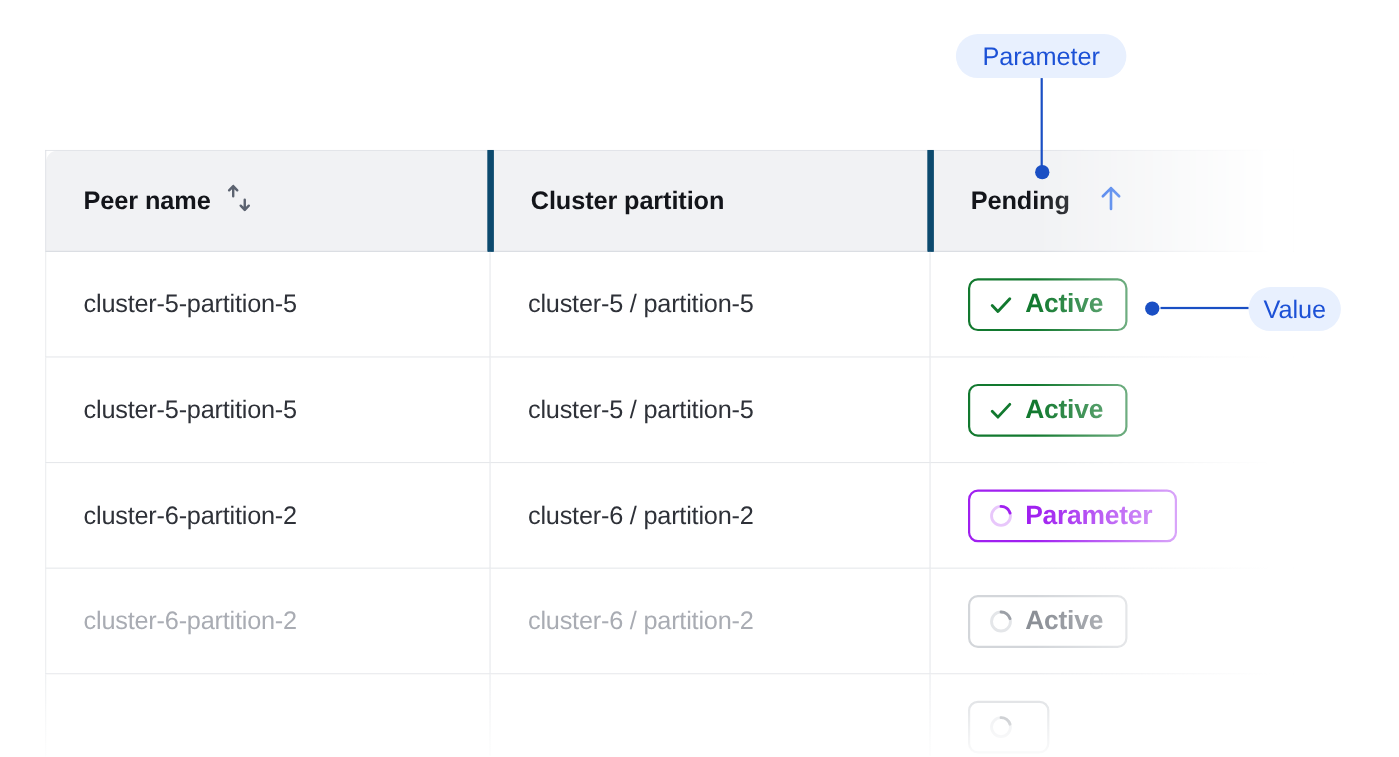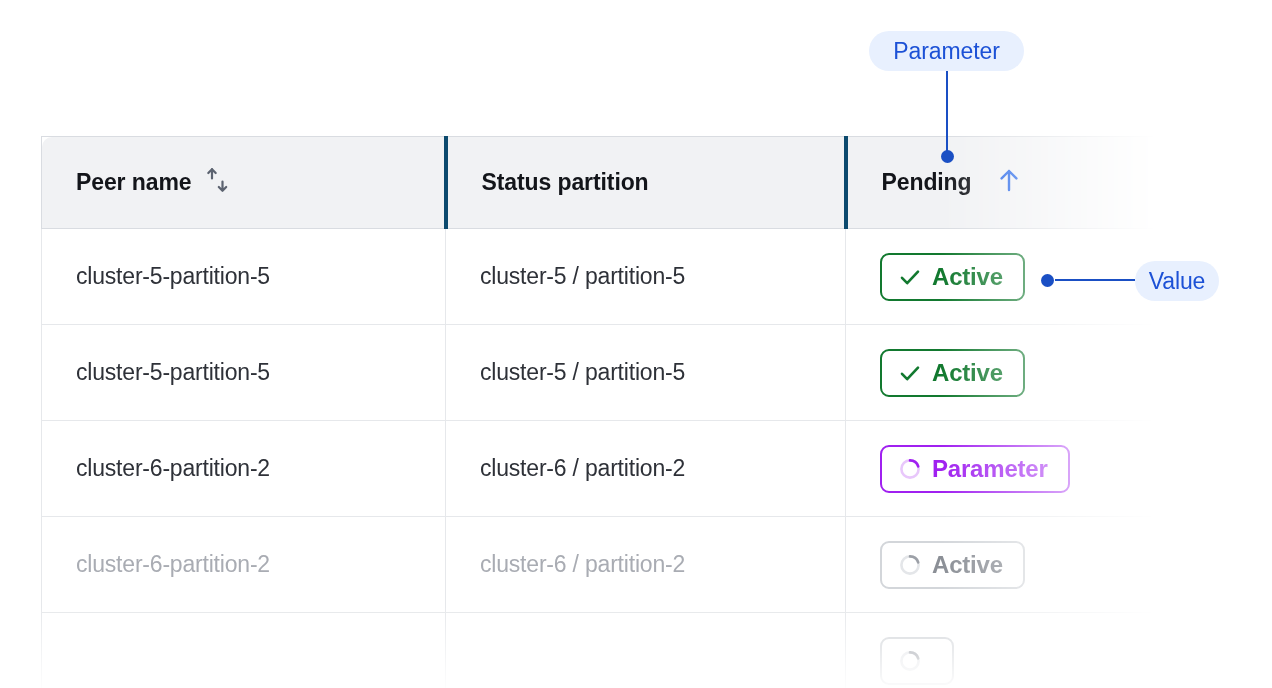--- a/index.html
+++ b/index.html
@@ -49,21 +49,21 @@
   .tbl col.c3 { width: 331px; }
 
   thead th {
     background: #f1f2f4;
     height: 92px;
     padding: 0 0 0 34px;
     text-align: left;
     font-size: 23px;
     font-weight: 700;
     color: #13151a;
-    border-right: 4px solid #0c4a6e;
+    border-right: 6px solid #0c4a6e;
     border-bottom: 1px solid #d9dce1;
     border-top: 1px solid #d9dce1;
     vertical-align: middle;
     letter-spacing: -0.1px;
   }
   thead th:first-child {
     border-left: 1px solid #d9dce1;
     border-top-left-radius: 10px;
   }
   thead th:last-child { border-right: none; }
@@ -156,21 +156,21 @@
               <span>
                 <svg width="26" height="28" viewBox="0 0 26 28" fill="none">
                   <path d="M7 12.5V3.2M7 3.2L3.3 7M7 3.2L10.7 7" stroke="#5c6370" stroke-width="2.2" stroke-linecap="round" stroke-linejoin="round"></path>
                   <path d="M17.5 15.5v9.3M17.5 24.8L13.8 21M17.5 24.8L21.2 21" stroke="#5c6370" stroke-width="2.2" stroke-linecap="round" stroke-linejoin="round"></path>
                 </svg>
               </span>
             </span>
           </th>
           <th>
             <span class="th-inner">
-              <span>Status partition</span>
+              <span>Cluster partition</span>
             </span>
           </th>
           <th>
             <span class="th-inner">
               <span>Pending</span>
               <span style="margin-left:10px;">
                 <svg width="26" height="28" viewBox="0 0 26 28" fill="none">
                   <path d="M13 24V5M13 5L5.6 12.4M13 5l7.4 7.4" stroke="#1f62e8" stroke-width="2.4" stroke-linecap="round" stroke-linejoin="round"></path>
                 </svg>
               </span>

